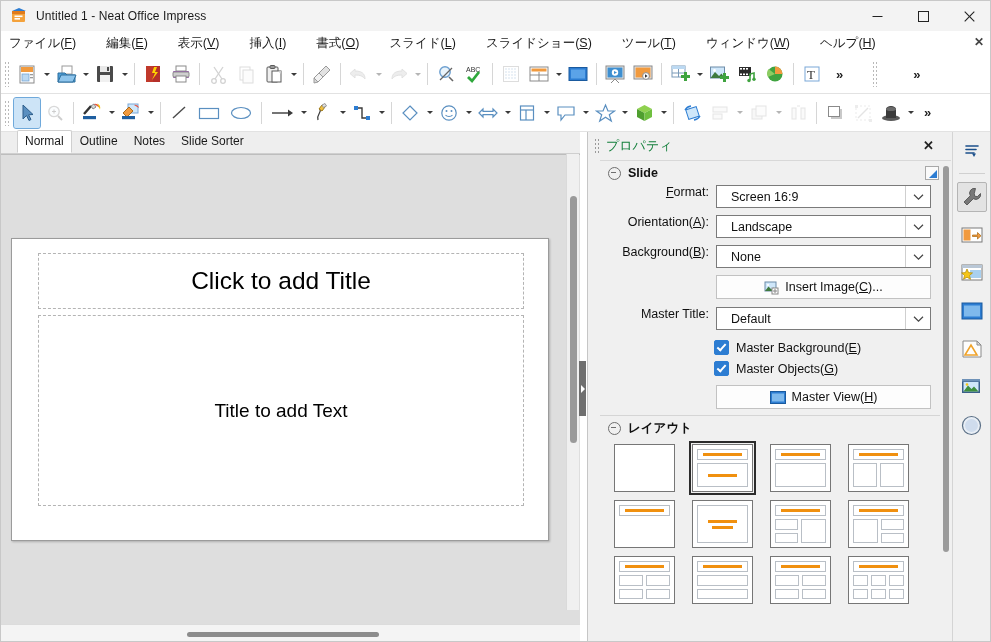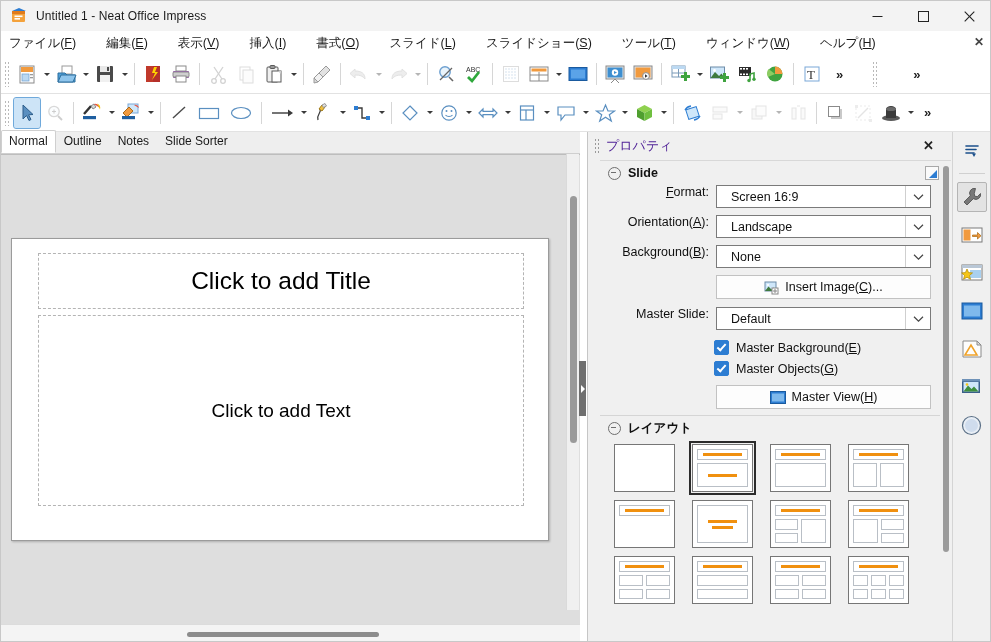--- a/index.html
+++ b/index.html
@@ -223,21 +223,21 @@
     position: relative;
     height: 28px; display: flex; align-items: center;
     background: #f0f0f0;
   }
   .sb-grip {
     width: 6px; height: 16px; margin-left: 6px; margin-right: 6px;
     background-image: radial-gradient(#9a9a9a 38%, transparent 40%);
     background-size: 3px 4px;
     flex: none;
   }
-  .sb-title { font-size: 13px; color: #4c1d95; }
+  .sb-title { font-size: 13px; color: #15803d; }
   .sb-close {
     position: absolute; right: 55px; top: 5px;
     width: 17px; height: 17px;
     display: flex; align-items: center; justify-content: center;
     font-size: 13px; color: #222; font-weight: bold;
   }
 
   .sb-body {
     position: absolute; left: 12px; top: 28px;
     width: 351px; height: 483px;
@@ -907,41 +907,41 @@
         <path d="M6 15 V6 a5 3 0 0 1 10 0 v9 Z" fill="#3a3a3a"></path>
         <ellipse cx="11" cy="6" rx="5" ry="2" fill="#6a6a6a"></ellipse>
       </svg>
     </div>
     <div class="caret"></div>
 
     <div class="chevv" style="margin-left:4px">»</div>
   </div>
 
   <div class="tabstrip">
-    <div class="vtab selected" style="margin-left:0">
+    <div class="vtab selected" style="margin-left:16px">
       <span>Normal</span>
     </div>
     <div class="vtab">
       <span>Outline</span>
     </div>
     <div class="vtab">
       <span>Notes</span>
     </div>
     <div class="vtab">
       <span>Slide Sorter</span>
     </div>
   </div>
 
   <div class="editarea">
     <div class="slide">
       <div class="ph ph-title">
         <span>Click to add Title</span>
       </div>
       <div class="ph ph-body">
-        <span>Click to add Text</span>
+        <span>Title to add Text</span>
       </div>
     </div>
   </div>
 
   <div class="vscroll">
     <div class="vscroll-thumb"></div>
   </div>
 
   <div class="hscroll">
     <div class="hscroll-thumb"></div>
@@ -1008,21 +1008,21 @@
               <circle cx="4" cy="5" r="1.1" fill="#fff"></circle>
               <path d="M1 11 L4.5 6.5 L7.5 9.5 L9.5 7.5 L12 11 Z" fill="#3f7a3f"></path>
               <rect x="8" y="8" width="6" height="6" fill="#fff" stroke="#888"></rect>
               <path d="M11 9 v4 M9 11 h4" stroke="#888"></path>
             </svg>
           </span>
           <span>Insert Image(<u>C</u>)...</span>
         </div>
 
         <div class="frow">
-          <span class="flabel">Master Slide:</span>
+          <span class="flabel">Master Title:</span>
           <div class="fcombo">
             <span class="val">Default</span>
             <span class="cbarrow">
               <svg width="11" height="8" viewBox="0 0 11 8">
                   <path d="M1 1.8 L5.5 6.2 L10 1.8" fill="none" stroke="#444" stroke-width="1.2"></path>
                 </svg>
             </span>
           </div>
         </div>
 

